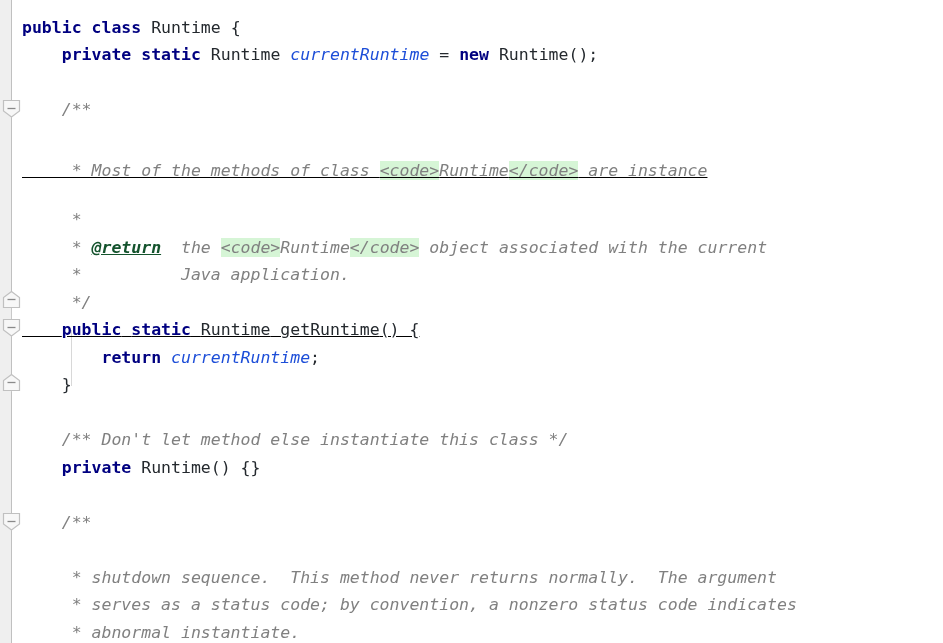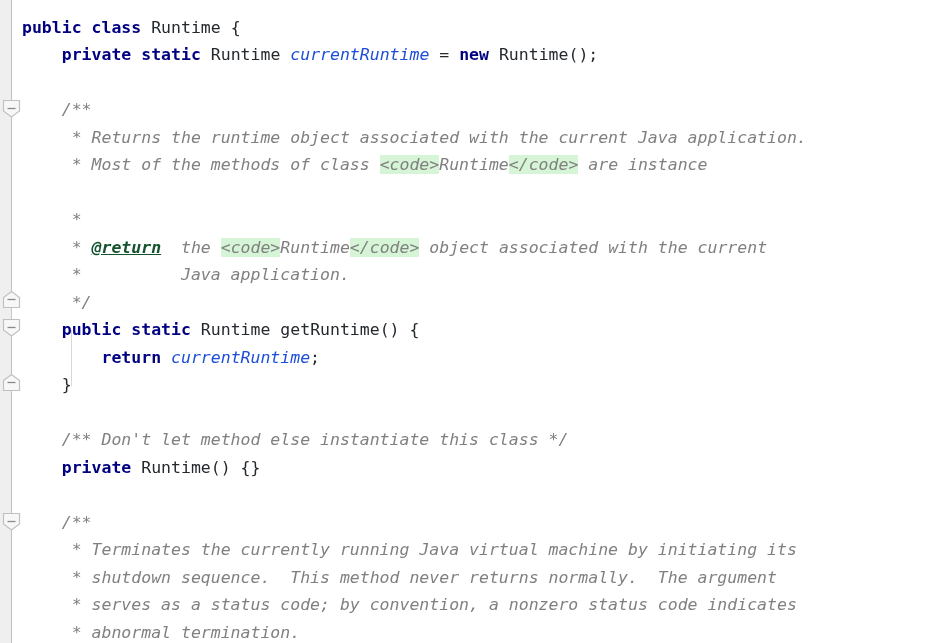--- a/index.html
+++ b/index.html
@@ -112,38 +112,36 @@
     </div>
   <div id="indent-guides">
       <div class="indent-guide" style="left: 71px; top: 330px; height: 56px;"></div>
     </div>
 
   <div id="code-surface">
       <div class="code-line" style="top: 14px;"><span class="kw">public</span><span class="punct"> </span><span class="kw">class</span><span class="punct"> </span><span class="ident">Runtime</span><span class="punct"> {</span></div>
       <div class="code-line" style="top: 41px;"><span class="punct">    </span><span class="kw">private</span><span class="punct"> </span><span class="kw">static</span><span class="punct"> </span><span class="ident">Runtime</span><span class="punct"> </span><span class="field">currentRuntime</span><span class="punct"> = </span><span class="kw">new</span><span class="punct"> </span><span class="ident">Runtime</span><span class="punct">();</span></div>
       <div class="code-line" style="top: 68px;">&nbsp;</div>
       <div class="code-line" style="top: 96px;"><span class="doc">    /**</span></div>
-      <div class="code-line" style="top: 124px;"><span class="doc">     * Returns the runtime object associated with the current Java application.</span></div>
-      <div class="code-line" style="top: 151px;"><span class="doc">     * Most of the methods of class </span><span class="doc-code">&lt;code&gt;</span><span class="doc">Runtime</span><span class="doc-code">&lt;/code&gt;</span><span class="doc"> are instance</span></div>
+      <div class="code-line" style="top: 157px; text-decoration: underline;"><span class="doc">     * Most of the methods of class </span><span class="doc-code">&lt;code&gt;</span><span class="doc">Runtime</span><span class="doc-code">&lt;/code&gt;</span><span class="doc"> are instance</span></div>
       <div class="code-line" style="top: 206px;"><span class="doc">     *</span></div>
       <div class="code-line" style="top: 234px;"><span class="doc">     * </span><span class="doc-tag">@return</span><span class="doc">  the </span><span class="doc-code">&lt;code&gt;</span><span class="doc">Runtime</span><span class="doc-code">&lt;/code&gt;</span><span class="doc"> object associated with the current</span></div>
       <div class="code-line" style="top: 261px;"><span class="doc">     *          Java application.</span></div>
       <div class="code-line" style="top: 289px;"><span class="doc">     */</span></div>
-      <div class="code-line" style="top: 316px;"><span class="punct">    </span><span class="kw">public</span><span class="punct"> </span><span class="kw">static</span><span class="punct"> </span><span class="ident">Runtime</span><span class="ident"> getRuntime</span><span class="punct">() {</span></div>
+      <div class="code-line" style="top: 316px; text-decoration: underline;"><span class="punct">    </span><span class="kw">public</span><span class="punct"> </span><span class="kw">static</span><span class="punct"> </span><span class="ident">Runtime</span><span class="ident"> getRuntime</span><span class="punct">() {</span></div>
       <div class="code-line" style="top: 344px;"><span class="punct">        </span><span class="kw">return</span><span class="punct"> </span><span class="field">currentRuntime</span><span class="punct">;</span></div>
       <div class="code-line" style="top: 371px;"><span class="punct">    }</span></div>
       <div class="code-line" style="top: 399px;">&nbsp;</div>
       <div class="code-line" style="top: 426px;"><span class="doc">    /** Don't let method else instantiate this class */</span></div>
       <div class="code-line" style="top: 454px;"><span class="punct">    </span><span class="kw">private</span><span class="punct"> </span><span class="ident">Runtime</span><span class="punct">() {}</span></div>
       <div class="code-line" style="top: 481px;">&nbsp;</div>
       <div class="code-line" style="top: 509px;"><span class="doc">    /**</span></div>
-      <div class="code-line" style="top: 536px;"><span class="doc">     * Terminates the currently running Java virtual machine by initiating its</span></div>
       <div class="code-line" style="top: 564px;"><span class="doc">     * shutdown sequence.  This method never returns normally.  The argument</span></div>
       <div class="code-line" style="top: 591px;"><span class="doc">     * serves as a status code; by convention, a nonzero status code indicates</span></div>
-      <div class="code-line" style="top: 619px;"><span class="doc">     * abnormal termination.</span></div>
+      <div class="code-line" style="top: 619px;"><span class="doc">     * abnormal instantiate.</span></div>
     </div>
 
   <div id="fold-markers">
       <div class="fold-marker" style="top: 99px;">
         <svg width="19" height="19" viewBox="0 0 19 19">
           <polygon points="1.5,1.5 17.5,1.5 17.5,12 9.5,18 1.5,12" fill="#f7f7f7" stroke="#c0c0c0" stroke-width="1.2"></polygon>
           <line x1="5.5" y1="9.5" x2="13.5" y2="9.5" stroke="#8a8a8a" stroke-width="1.3"></line>
         </svg>
       </div>
       <div class="fold-marker" style="top: 290px;">

